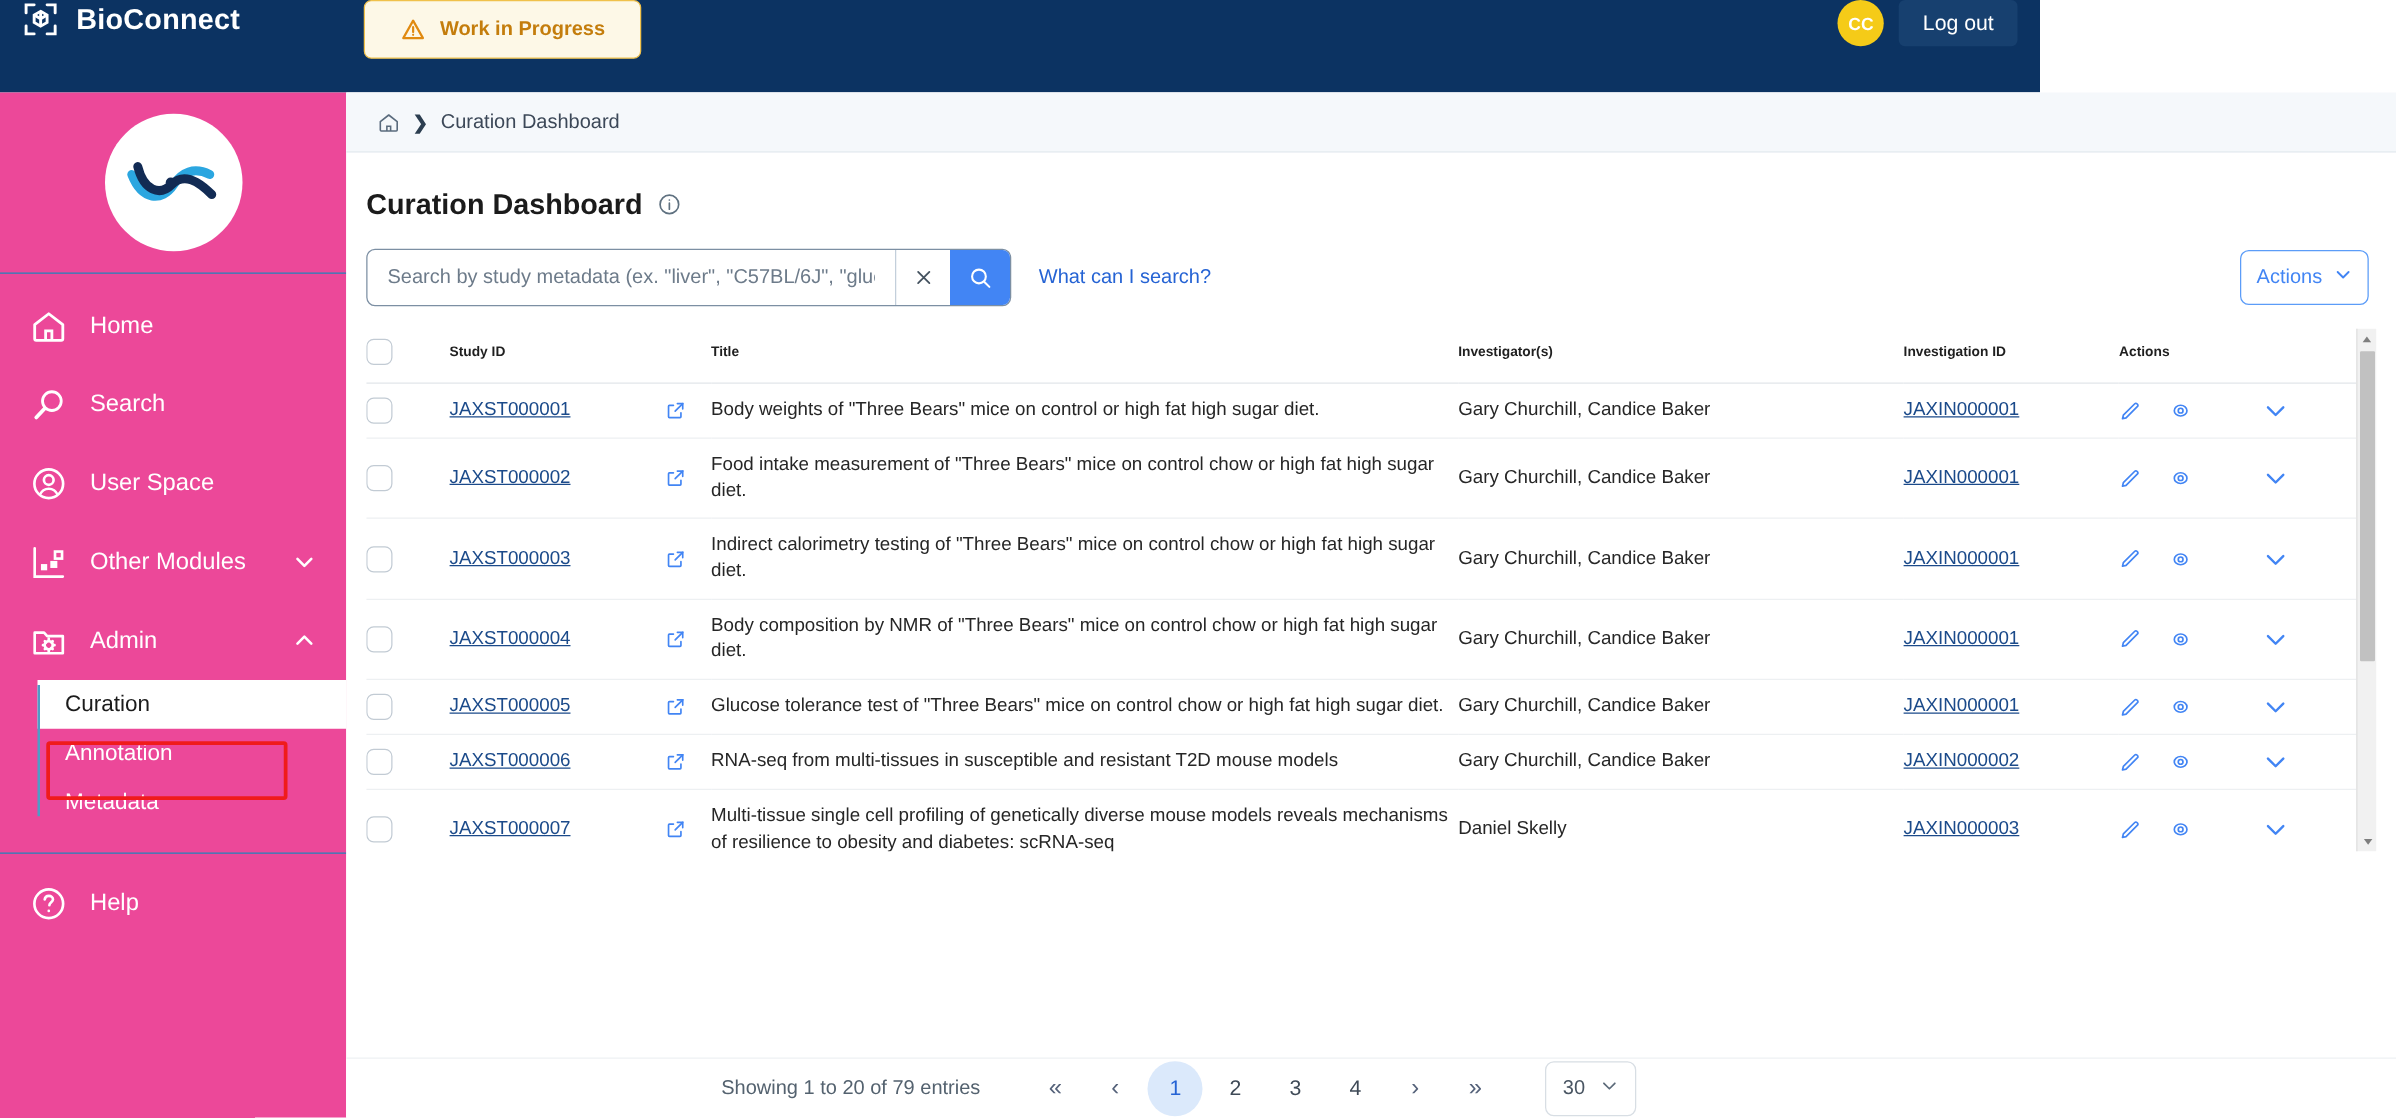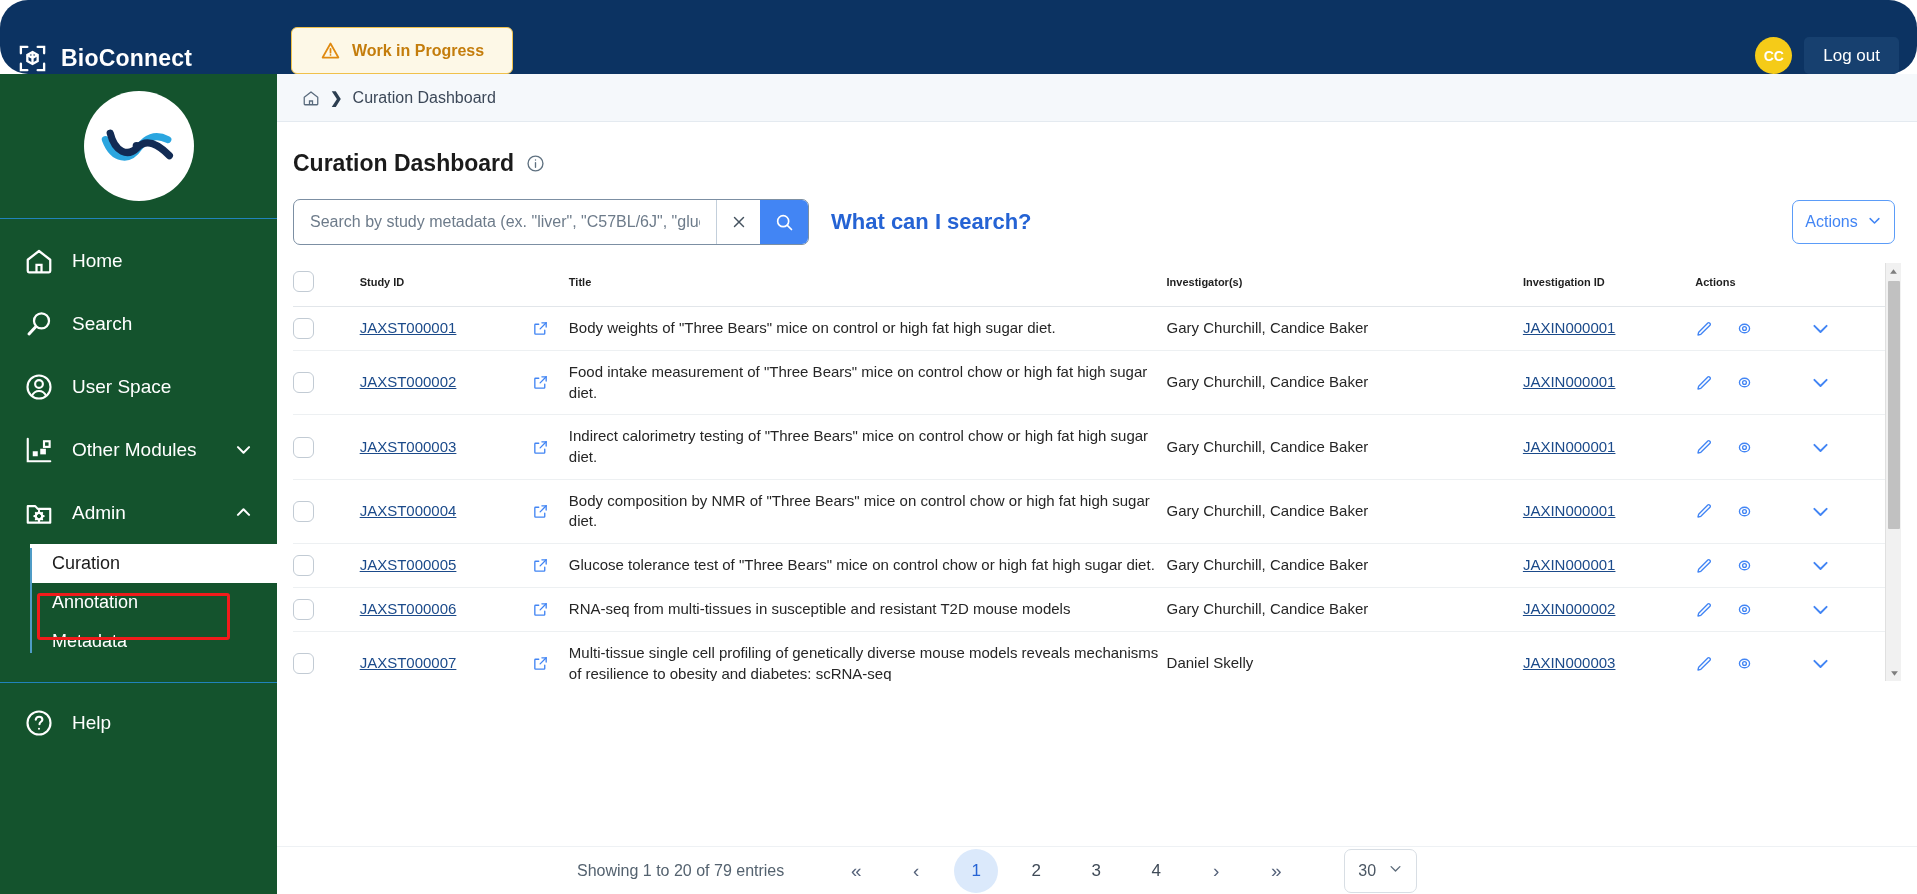--- a/index.html
+++ b/index.html
@@ -4,22 +4,22 @@
 <style>
   * { box-sizing: border-box; margin: 0; padding: 0; }
   html, body {
     width: 1917px; height: 894px;
     font-family: "Liberation Sans", sans-serif;
     background: #ffffff;
     overflow: hidden;
   }
   
   .topbar {
-    position: absolute; left: 0; top: 0; width: 1917px; height: 74px;
-    background: #0c3362; display: flex; align-items: flex-end; border-radius: 28px;
+    position: absolute; left: 0; top: 0; width: 1632px; height: 74px;
+    background: #0c3362; display: flex; align-items: flex-start;
   }
   .brand { display: flex; align-items: center; gap: 13px; padding-left: 17px; width: 258px; }
   .brand-icon { width: 31px; height: 31px; color: #fff; }
   .brand-name { color: #ffffff; font-size: 23px; font-weight: bold; letter-spacing: .2px; }
   .wip-badge {
     margin-left: 33px; height: 47px; min-width: 222px; background: #fdf8e7;
     border: 1px solid #f0c14b; border-radius: 6px;
     display: flex; align-items: center; justify-content: center; gap: 11px;
     padding: 0 22px;
   }
@@ -33,21 +33,21 @@
   }
   .logout {
     height: 37px; padding: 0 19px; border-radius: 5px; background: #17406f;
     color: #ffffff; font-size: 17px; display: flex; align-items: center; cursor: pointer;
     border: none;
   }
 
   
   .sidebar {
     position: absolute; left: 0; top: 74px; width: 277px; height: 820px;
-    background: #14532d; display: flex; flex-direction: column;
+    background: #ec4899; display: flex; flex-direction: column;
   }
   .logo-wrap { height: 145px; display: flex; align-items: center; justify-content: center;
     border-bottom: 1px solid #2083bb; }
   .jax-circle {
     width: 110px; height: 110px; border-radius: 50%; background: #ffffff;
     display: flex; align-items: center; justify-content: center;
   }
   .nav { padding-top: 10px; }
   .nav-item {
     height: 63px; display: flex; align-items: center; gap: 18px; padding: 0 24px;
@@ -97,21 +97,21 @@
   .btn-clear {
     width: 44px; border: none; border-left: 1px solid #c3cfdb; background: #ffffff;
     display: flex; align-items: center; justify-content: center; cursor: pointer;
   }
   .btn-clear svg { width: 18px; height: 18px; color: #44525f; }
   .btn-search {
     width: 48px; border: none; background: #4285f4;
     display: flex; align-items: center; justify-content: center; cursor: pointer;
   }
   .btn-search svg { width: 20px; height: 20px; color: #ffffff; }
-  .what-link { margin-left: 22px; color: #2563d4; font-size: 22px; font-weight: bold; cursor: pointer; }
+  .what-link { margin-left: 22px; color: #2563d4; font-size: 16px; font-weight: normal; cursor: pointer; }
   .actions-btn {
     margin-left: auto; margin-right: 22px; height: 44px; width: 103px;
     border: 1px solid #5b9cf8; border-radius: 7px; background: #ffffff;
     color: #4285f4; font-size: 16px; display: flex; align-items: center;
     justify-content: center; gap: 9px; cursor: pointer;
   }
   .actions-btn svg { width: 15px; height: 15px; }
 
   
   .table-wrap { position: relative; margin: 18px 0 0 16px; width: 1608px; }
@@ -153,21 +153,21 @@
     background: #f1f1f1; border-left: 1px solid #e0e0e0;
   }
   .vscroll .arrow { height: 16px; display: flex; align-items: center; justify-content: center; }
   .vscroll .arrow svg { width: 9px; height: 9px; color: #7e7e7e; }
   .vthumb { position: absolute; top: 18px; left: 2px; width: 12px; height: 248px;
     background: #c1c1c1; border-radius: 1px; cursor: grab; }
 
   
   .pager {
     position: absolute; left: 0; top: 772px; width: 1640px; height: 48px;
-    display: flex; align-items: center; gap: 16px; padding-left: 300px;
+    display: flex; align-items: center; gap: 4px; padding-left: 300px;
     font-size: 16px; color: #4a5663; border-top: 1px solid #eef1f4; background: #ffffff;
   }
   .pager .count { color: #54626f; margin-right: 34px; }
   .pg { min-width: 44px; height: 44px; display: flex; align-items: center; justify-content: center;
     color: #3b6fd4; cursor: pointer; background: none; border: none; font-size: 17px;
     font-family: "Liberation Sans", sans-serif; }
   .pg.num { color: #3f4a57; }
   .pg.active { background: #dbe9fb; border-radius: 50%; color: #2563d4; width: 44px; }
   .pg.arrow { color: #55627a; font-size: 19px; }
   .pagesize {

